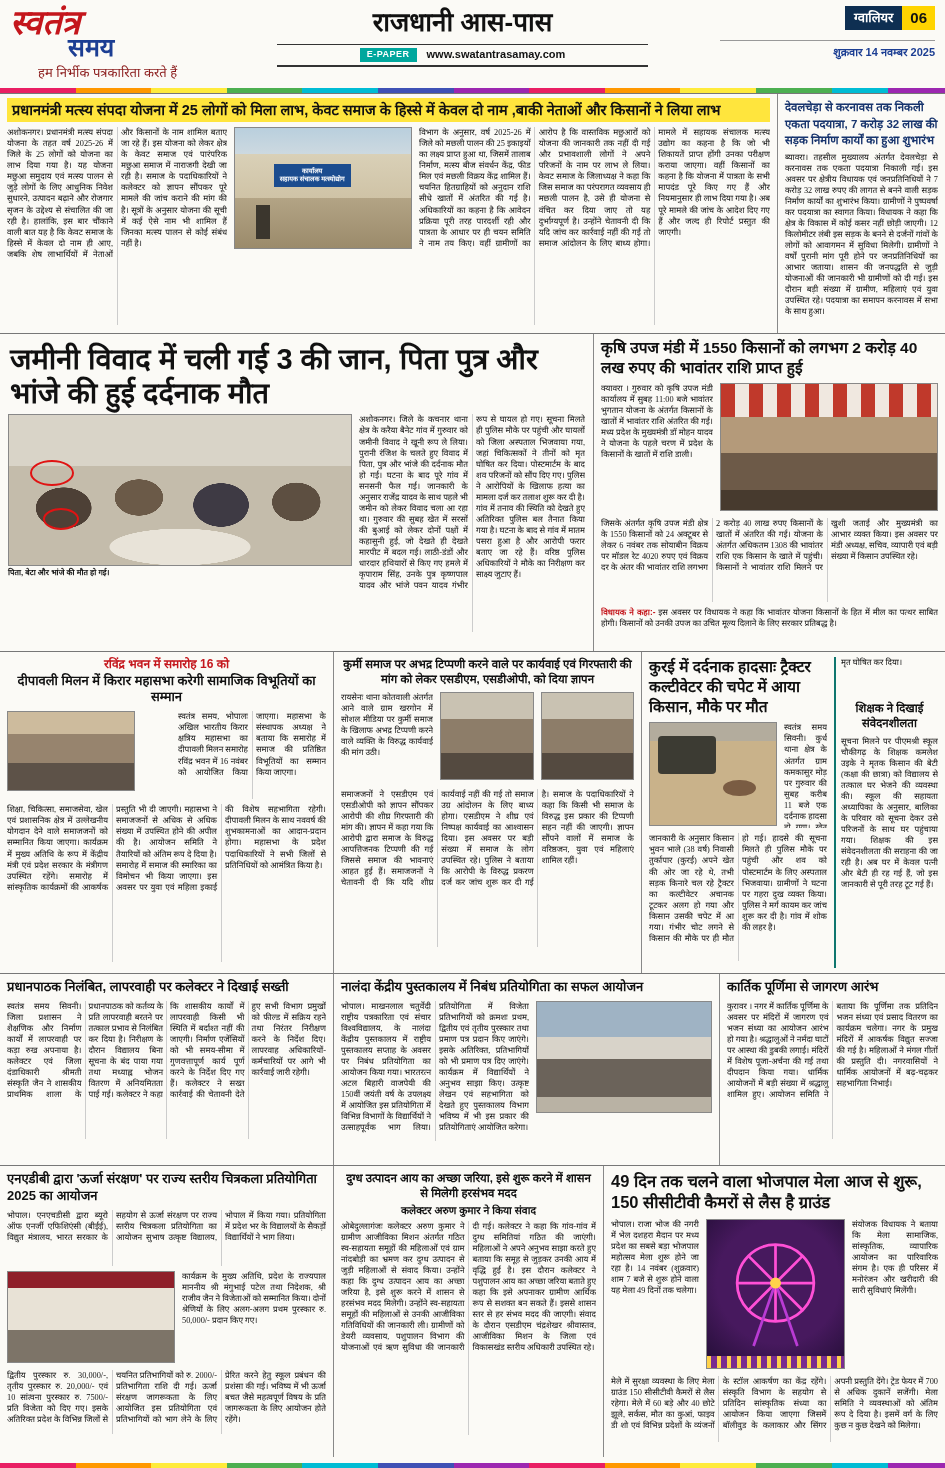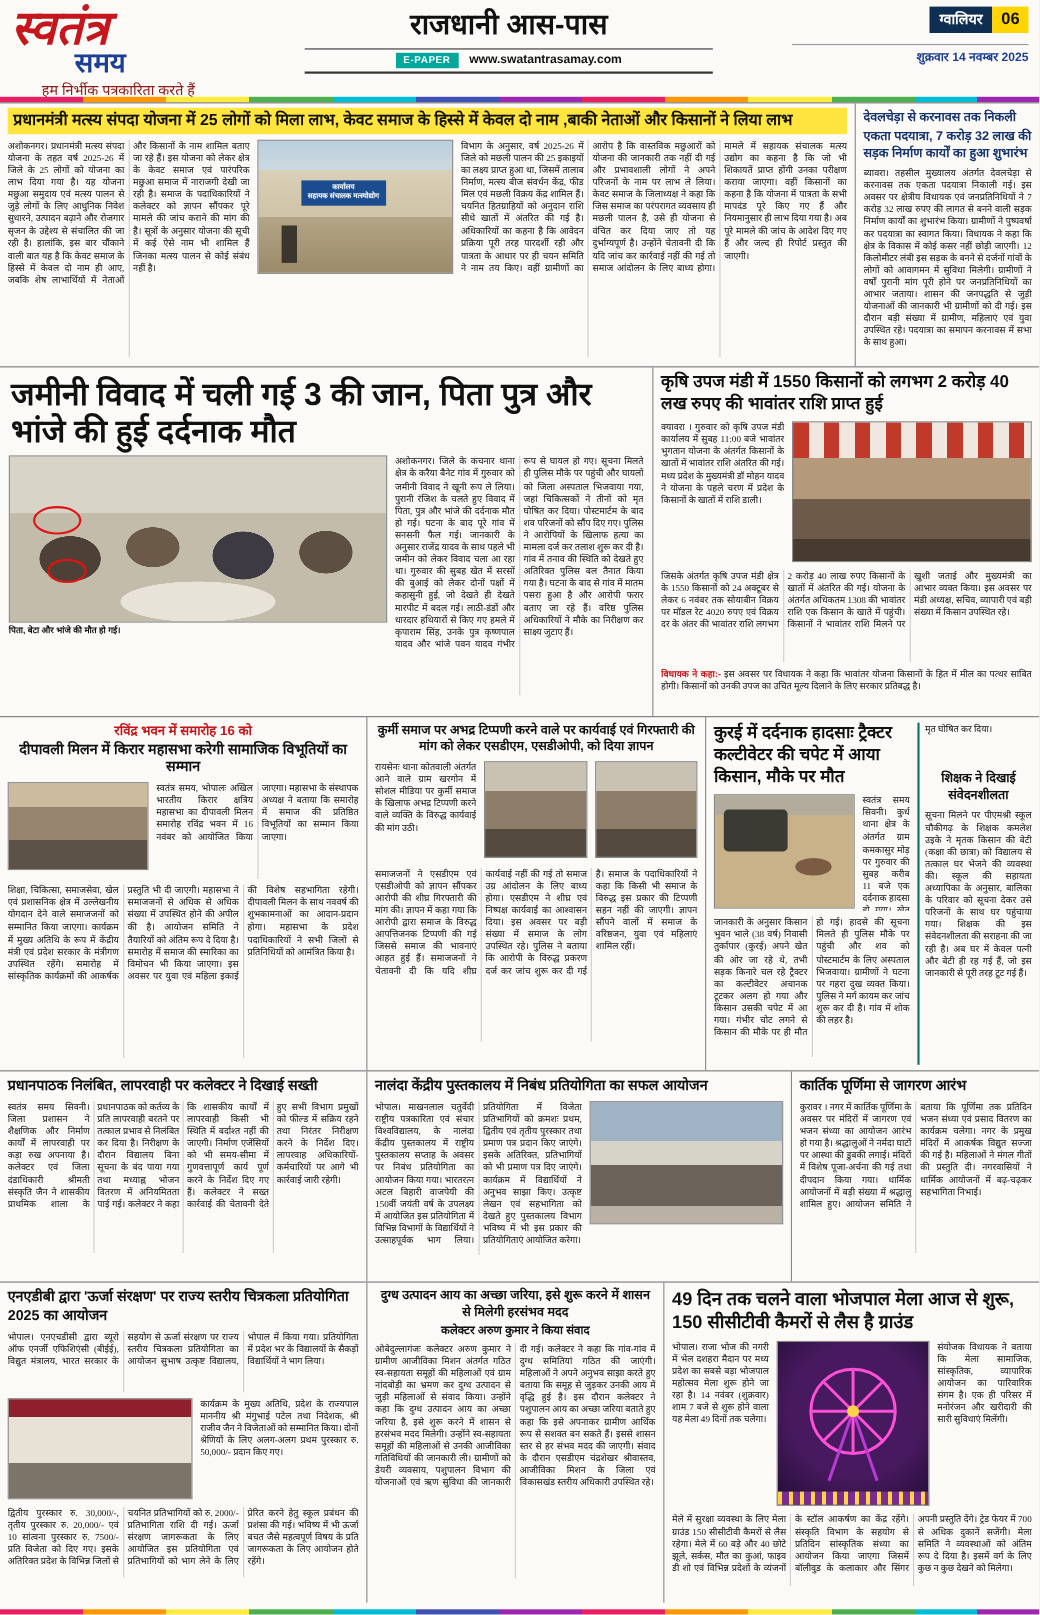--- a/index.html
+++ b/index.html
@@ -4,21 +4,21 @@
 <style>
   * { margin:0; padding:0; box-sizing:border-box; }
   html,body { background:#e8e6e0; }
   .page {
     width:945px; height:1468px; margin:0 auto; background:#fbfaf6; color:#111;
     font-family:"Liberation Serif", serif; overflow:hidden; position:relative;
   }
   
   .mast { height:88px; display:flex; padding:6px 10px 2px; align-items:flex-start; }
   .logo { width:195px; position:relative; }
-  .logo-top { font-family:"DejaVu Sans",sans-serif; font-style:italic; font-weight:900; font-size:43px; line-height:0.95; color:var(--red,#c4161c); }
+  .logo-top { font-family:"DejaVu Sans",sans-serif; font-style:italic; font-weight:900; font-size:34px; line-height:0.95; color:var(--red,#c4161c); }
   .logo-bottom { font-family:"DejaVu Sans",sans-serif; font-weight:900; font-size:25px; line-height:0.95; color:var(--blue,#1c3e93); margin-left:58px; margin-top:-2px; }
   .tagline { font-size:13px; color:#8a1a1a; margin-top:3px; margin-left:28px; font-family:"Liberation Sans",sans-serif; }
   .mast-center { flex:1; text-align:center; }
   .mast-title { font-family:"Liberation Sans",sans-serif; font-weight:bold; font-size:26px; line-height:1.15; margin-top:2px; }
   .mast-sub { width:72%; margin:6px auto 0; border-top:1px solid #333; border-bottom:2px solid #333; padding:3px 0; display:flex; justify-content:center; align-items:center; gap:10px; }
   .epaper-badge { background:var(--teal,#00a79d); color:#fff; font:bold 9px/1.3 "Liberation Sans",sans-serif; padding:1px 7px; letter-spacing:.5px; }
   .site { font:bold 11px/1.2 "Liberation Sans",sans-serif; }
   .mast-right { width:215px; text-align:right; }
   .city-page { display:inline-flex; }
   .city { background:#0e2f52; color:#fff; font:bold 13px/1.4 "Liberation Sans",sans-serif; padding:3px 9px; }
@@ -166,21 +166,21 @@
   </section>
 
   <section class="band band3">
     <div class="col-story w334">
       <div class="kicker">रविंद्र भवन में समारोह 16 को</div>
       <h2 class="hl-md centered">दीपावली मिलन में किरार महासभा करेगी सामाजिक विभूतियों का सम्मान</h2>
       <div class="row mt">
         <figure style="width:128px;">
           <div class="photo ph-group"></div>
         </figure>
-        <div class="body cols-2 flex1" style="height:88px;">स्वतंत्र समय, भोपालः अखिल भारतीय किरार क्षत्रिय महासभा का दीपावली मिलन समारोह रविंद्र भवन में 16 नवंबर को आयोजित किया जाएगा। महासभा के संस्थापक अध्यक्ष ने बताया कि समारोह में समाज की प्रतिष्ठित विभूतियों का सम्मान किया जाएगा।</div>
+        <div class="body cols-2 flex1" style="height:88px;margin-left:36px;">स्वतंत्र समय, भोपालः अखिल भारतीय किरार क्षत्रिय महासभा का दीपावली मिलन समारोह रविंद्र भवन में 16 नवंबर को आयोजित किया जाएगा। महासभा के संस्थापक अध्यक्ष ने बताया कि समारोह में समाज की प्रतिष्ठित विभूतियों का सम्मान किया जाएगा।</div>
       </div>
       <div class="body cols-3 mt" style="height:158px;">शिक्षा, चिकित्सा, समाजसेवा, खेल एवं प्रशासनिक क्षेत्र में उल्लेखनीय योगदान देने वाले समाजजनों को सम्मानित किया जाएगा। कार्यक्रम में मुख्य अतिथि के रूप में केंद्रीय मंत्री एवं प्रदेश सरकार के मंत्रीगण उपस्थित रहेंगे। समारोह में सांस्कृतिक कार्यक्रमों की आकर्षक प्रस्तुति भी दी जाएगी। महासभा ने समाजजनों से अधिक से अधिक संख्या में उपस्थित होने की अपील की है। आयोजन समिति ने तैयारियों को अंतिम रूप दे दिया है। समारोह में समाज की स्मारिका का विमोचन भी किया जाएगा। इस अवसर पर युवा एवं महिला इकाई की विशेष सहभागिता रहेगी। दीपावली मिलन के साथ नववर्ष की शुभकामनाओं का आदान-प्रदान होगा। महासभा के प्रदेश पदाधिकारियों ने सभी जिलों से प्रतिनिधियों को आमंत्रित किया है।</div>
     </div>
     <div class="col-story w308">
       <h2 class="hl-sm centered">कुर्मी समाज पर अभद्र टिप्पणी करने वाले पर कार्यवाई एवं गिरफ्तारी की मांग को लेकर एसडीएम, एसडीओपी, को दिया ज्ञापन</h2>
       <div class="row mt">
         <div class="body" style="width:92px;height:92px;">रायसेनः थाना कोतवाली अंतर्गत आने वाले ग्राम खरगोन में सोशल मीडिया पर कुर्मी समाज के खिलाफ अभद्र टिप्पणी करने वाले व्यक्ति के विरुद्ध कार्यवाई की मांग उठी।</div>
         <figure class="flex1">
           <div class="photo ph-crowd"></div>
         </figure>

